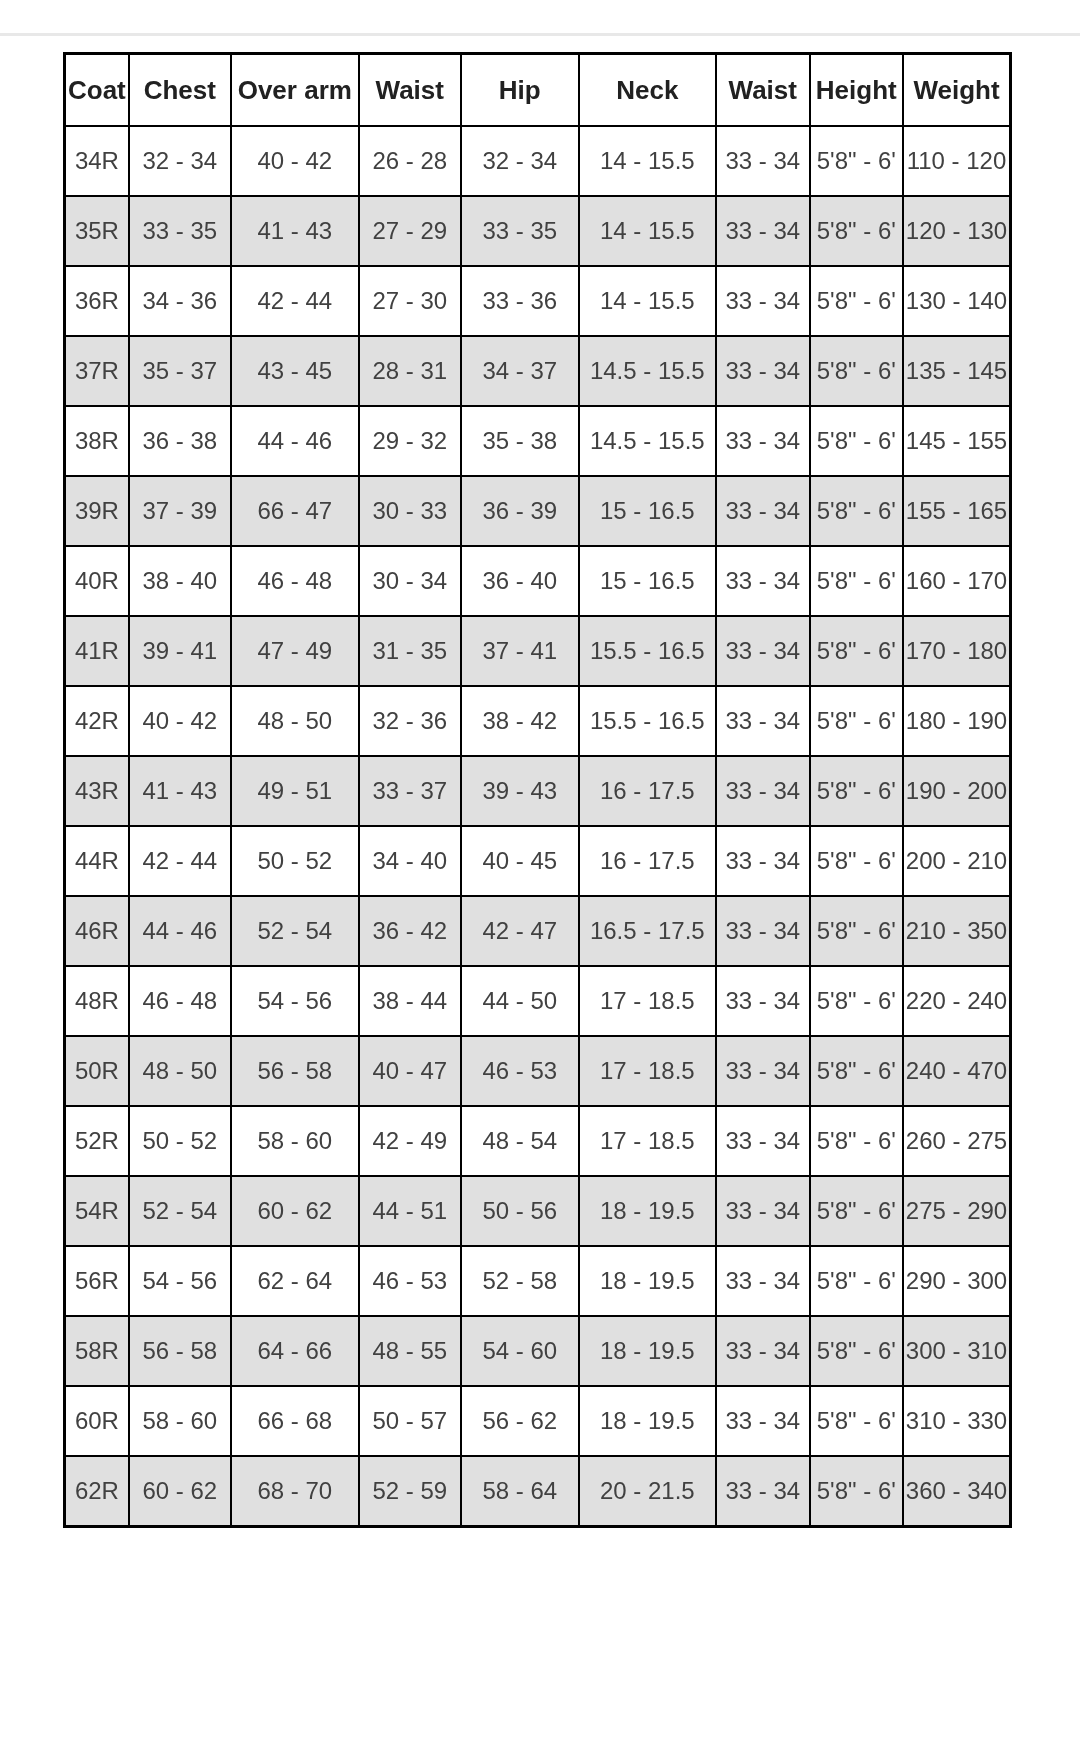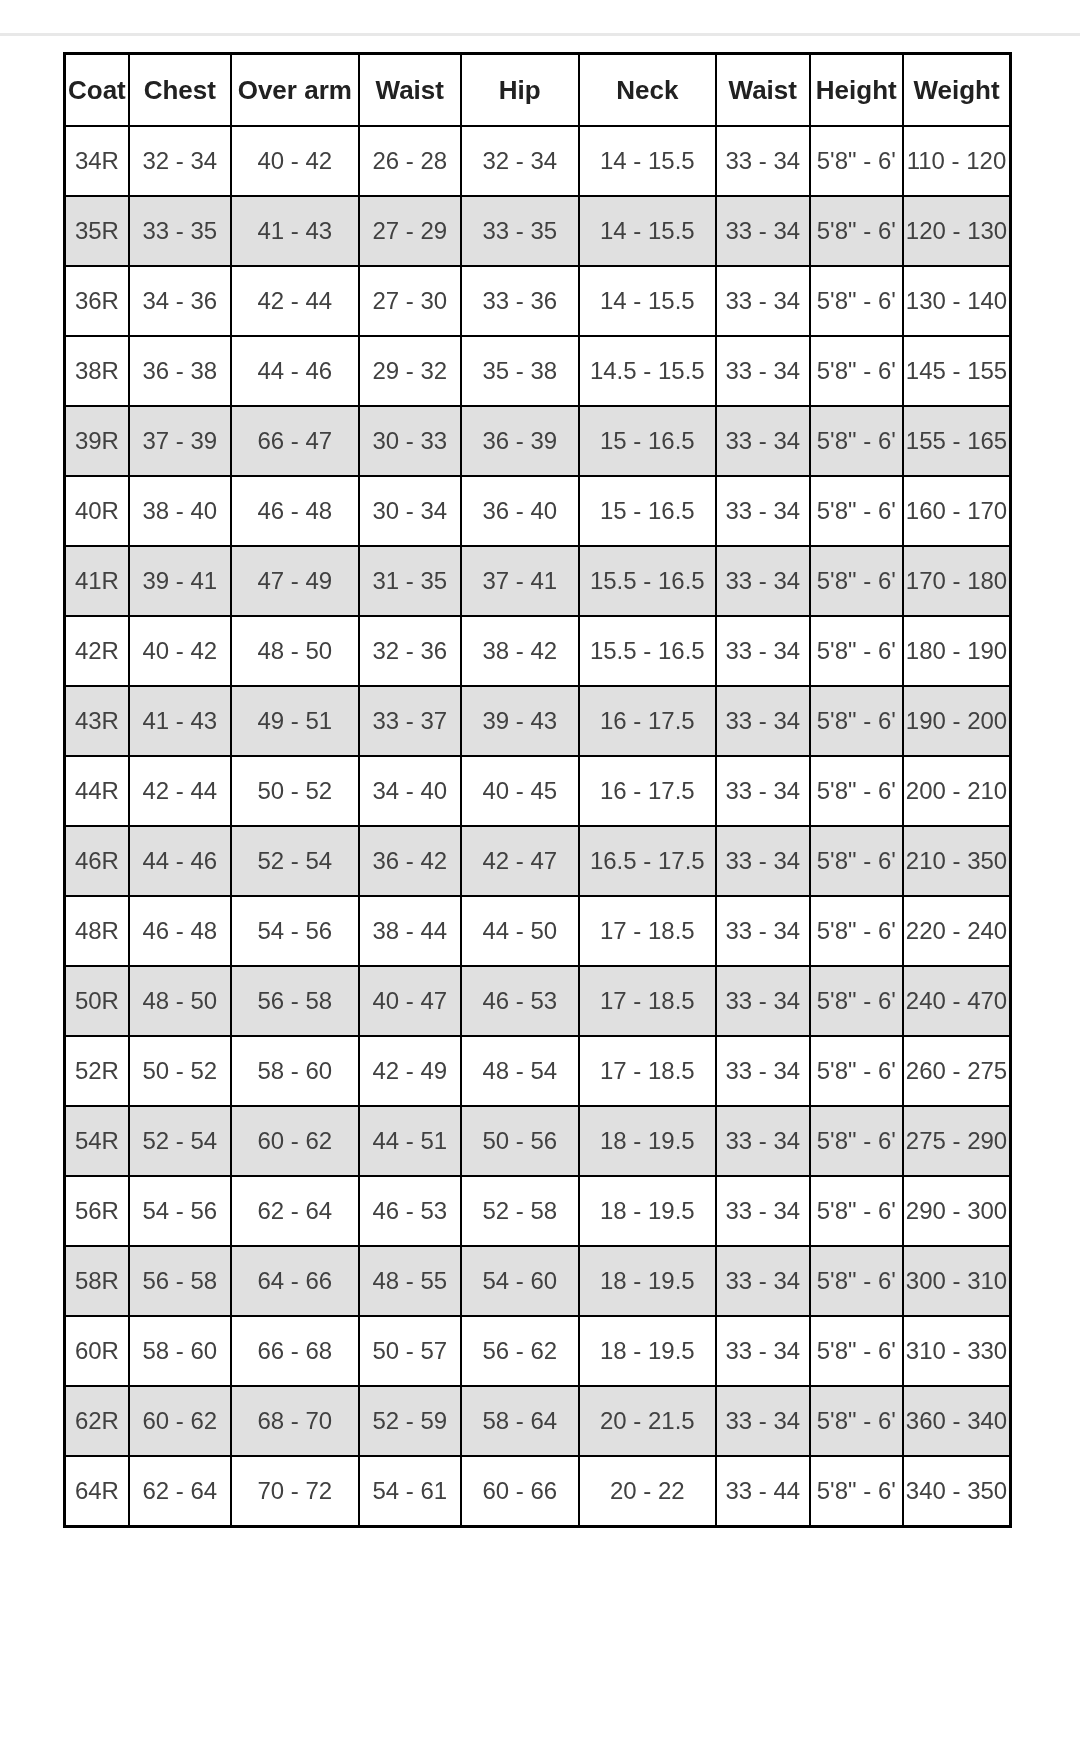--- a/index.html
+++ b/index.html
@@ -106,20 +106,31 @@
         <td>36R</td>
         <td>34 - 36</td>
         <td>42 - 44</td>
         <td>27 - 30</td>
         <td>33 - 36</td>
         <td>14 - 15.5</td>
         <td>33 - 34</td>
         <td>5'8" - 6'</td>
         <td>130 - 140</td>
       </tr>
+      <tr class="shaded">
+        <td>37R</td>
+        <td>35 - 37</td>
+        <td>43 - 45</td>
+        <td>28 - 31</td>
+        <td>34 - 37</td>
+        <td>14.5 - 15.5</td>
+        <td>33 - 34</td>
+        <td>5'8" - 6'</td>
+        <td>135 - 145</td>
+      </tr>
       <tr>
         <td>38R</td>
         <td>36 - 38</td>
         <td>44 - 46</td>
         <td>29 - 32</td>
         <td>35 - 38</td>
         <td>14.5 - 15.5</td>
         <td>33 - 34</td>
         <td>5'8" - 6'</td>
         <td>145 - 155</td>
@@ -282,25 +293,14 @@
         <td>62R</td>
         <td>60 - 62</td>
         <td>68 - 70</td>
         <td>52 - 59</td>
         <td>58 - 64</td>
         <td>20 - 21.5</td>
         <td>33 - 34</td>
         <td>5'8" - 6'</td>
         <td>360 - 340</td>
       </tr>
-      <tr>
-        <td>64R</td>
-        <td>62 - 64</td>
-        <td>70 - 72</td>
-        <td>54 - 61</td>
-        <td>60 - 66</td>
-        <td>20 - 22</td>
-        <td>33 - 44</td>
-        <td>5'8" - 6'</td>
-        <td>340 - 350</td>
-      </tr>
     </tbody>
 </table>
 
 </body></html>

